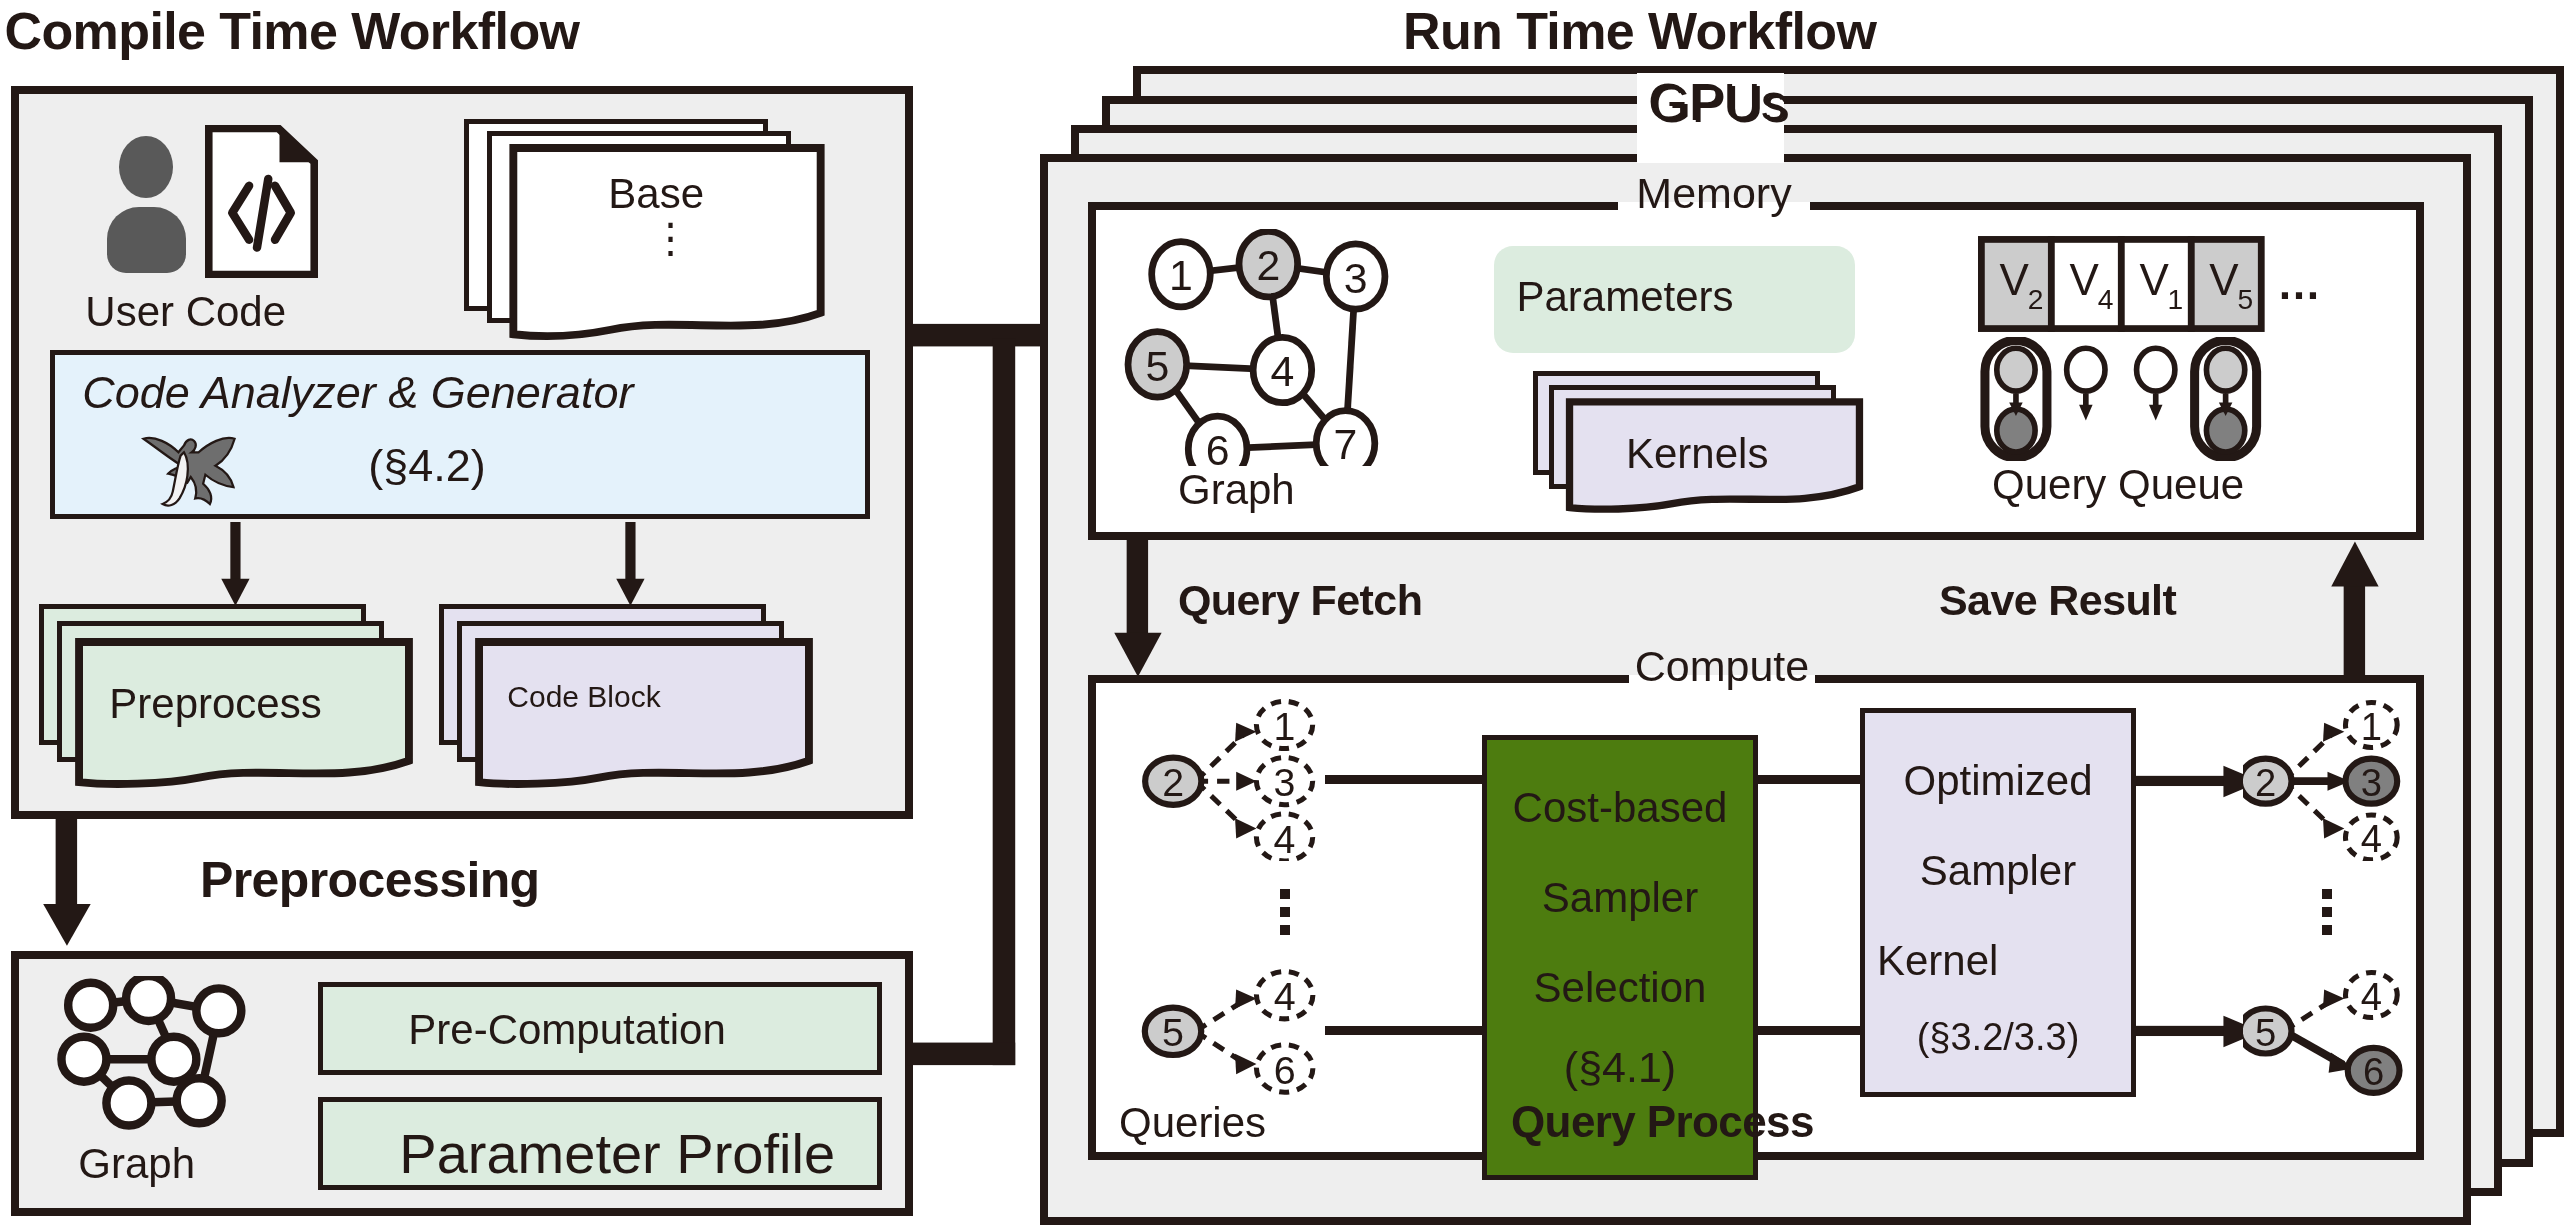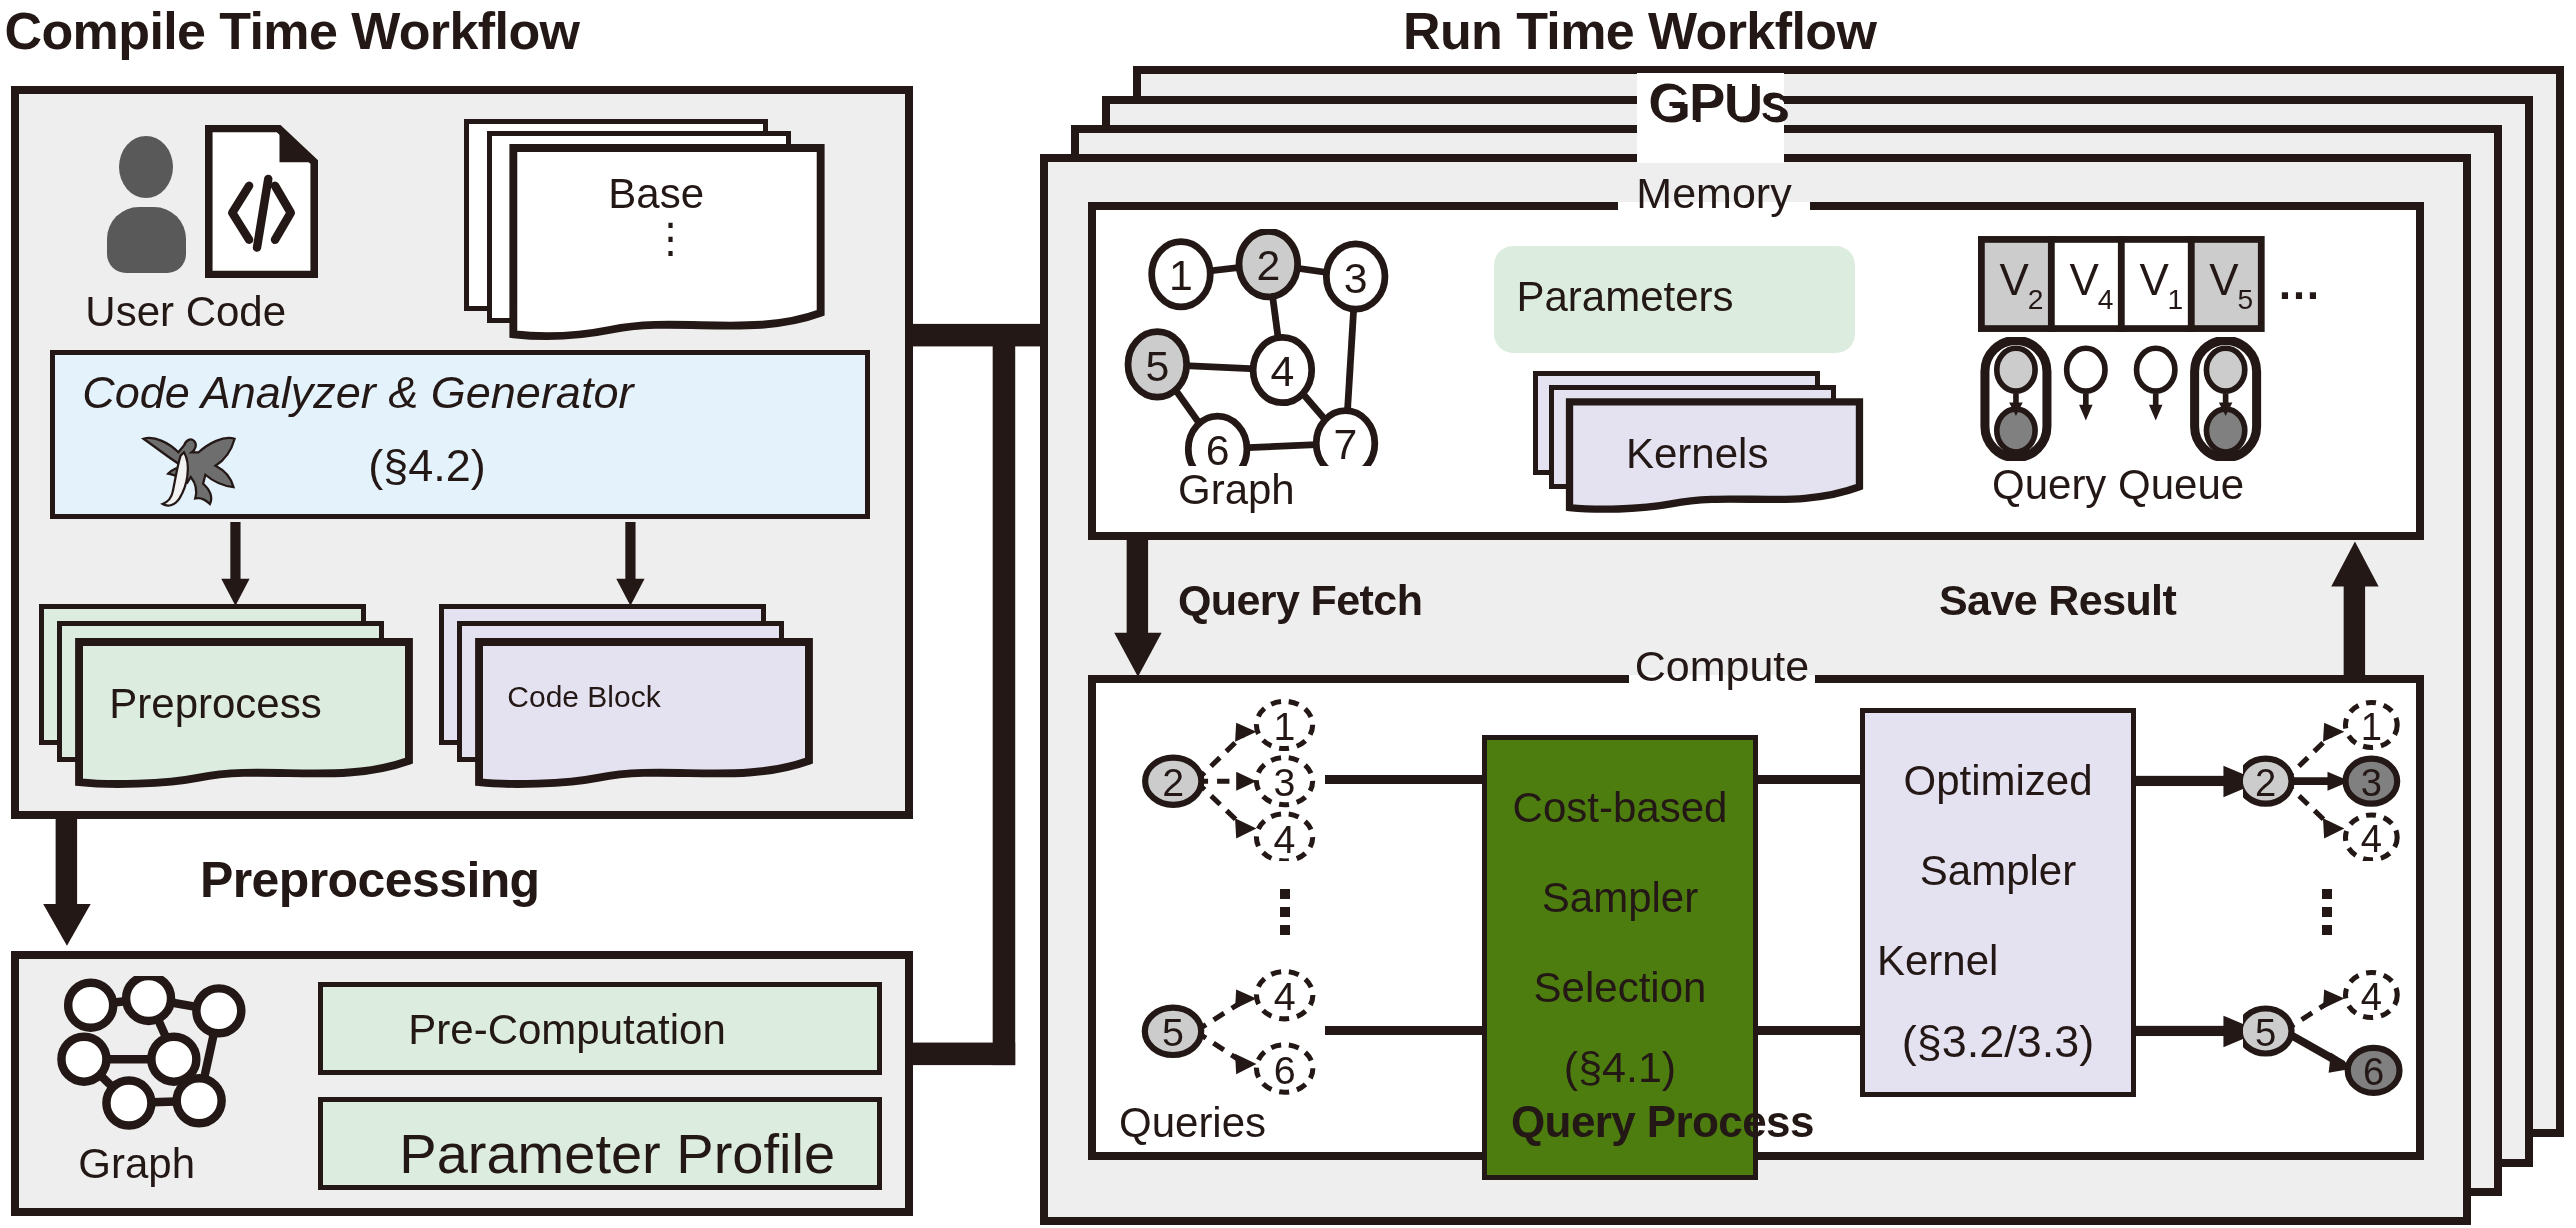--- a/index.html
+++ b/index.html
@@ -378,21 +378,21 @@
       <div class="abs" style="left:0;top:303px;width:100%;text-align:center;font-size:43px;">(§4.1)</div>
     </div>
 
     <div class="hline" style="left:668px;top:100px;width:107px;height:9px;"></div>
     <div class="hline" style="left:668px;top:351px;width:107px;height:9px;"></div>
 
     <div class="abs card" style="left:772px;top:33px;width:276px;height:389px;background:#e4e1f0;">
       <div class="abs" style="left:0;top:44px;width:100%;text-align:center;font-size:42px;">Optimized</div>
       <div class="abs" style="left:0;top:134px;width:100%;text-align:center;font-size:42px;">Sampler</div>
       <div class="abs" style="left:12px;top:224px;width:100%;text-align:left;font-size:42px;">Kernel</div>
-      <div class="abs" style="left:0;top:303px;width:100%;text-align:center;font-size:45px;">(§3.2/3.3)</div>
+      <div class="abs" style="left:0;top:303px;width:100%;text-align:center;font-size:38px;">(§3.2/3.3)</div>
     </div>
 
     <div class="abs" style="left:1045px;top:85px;">
       <svg width="130" height="43" viewBox="0 0 230 76">
         <rect x="0" y="28" width="170" height="18" fill="#231815"></rect>
         <path d="M160 10 L226 38 L160 66 Z" fill="#231815"></path>
       </svg>
     </div>
     <div class="abs" style="left:1045px;top:335px;">
       <svg width="130" height="43" viewBox="0 0 230 76">

